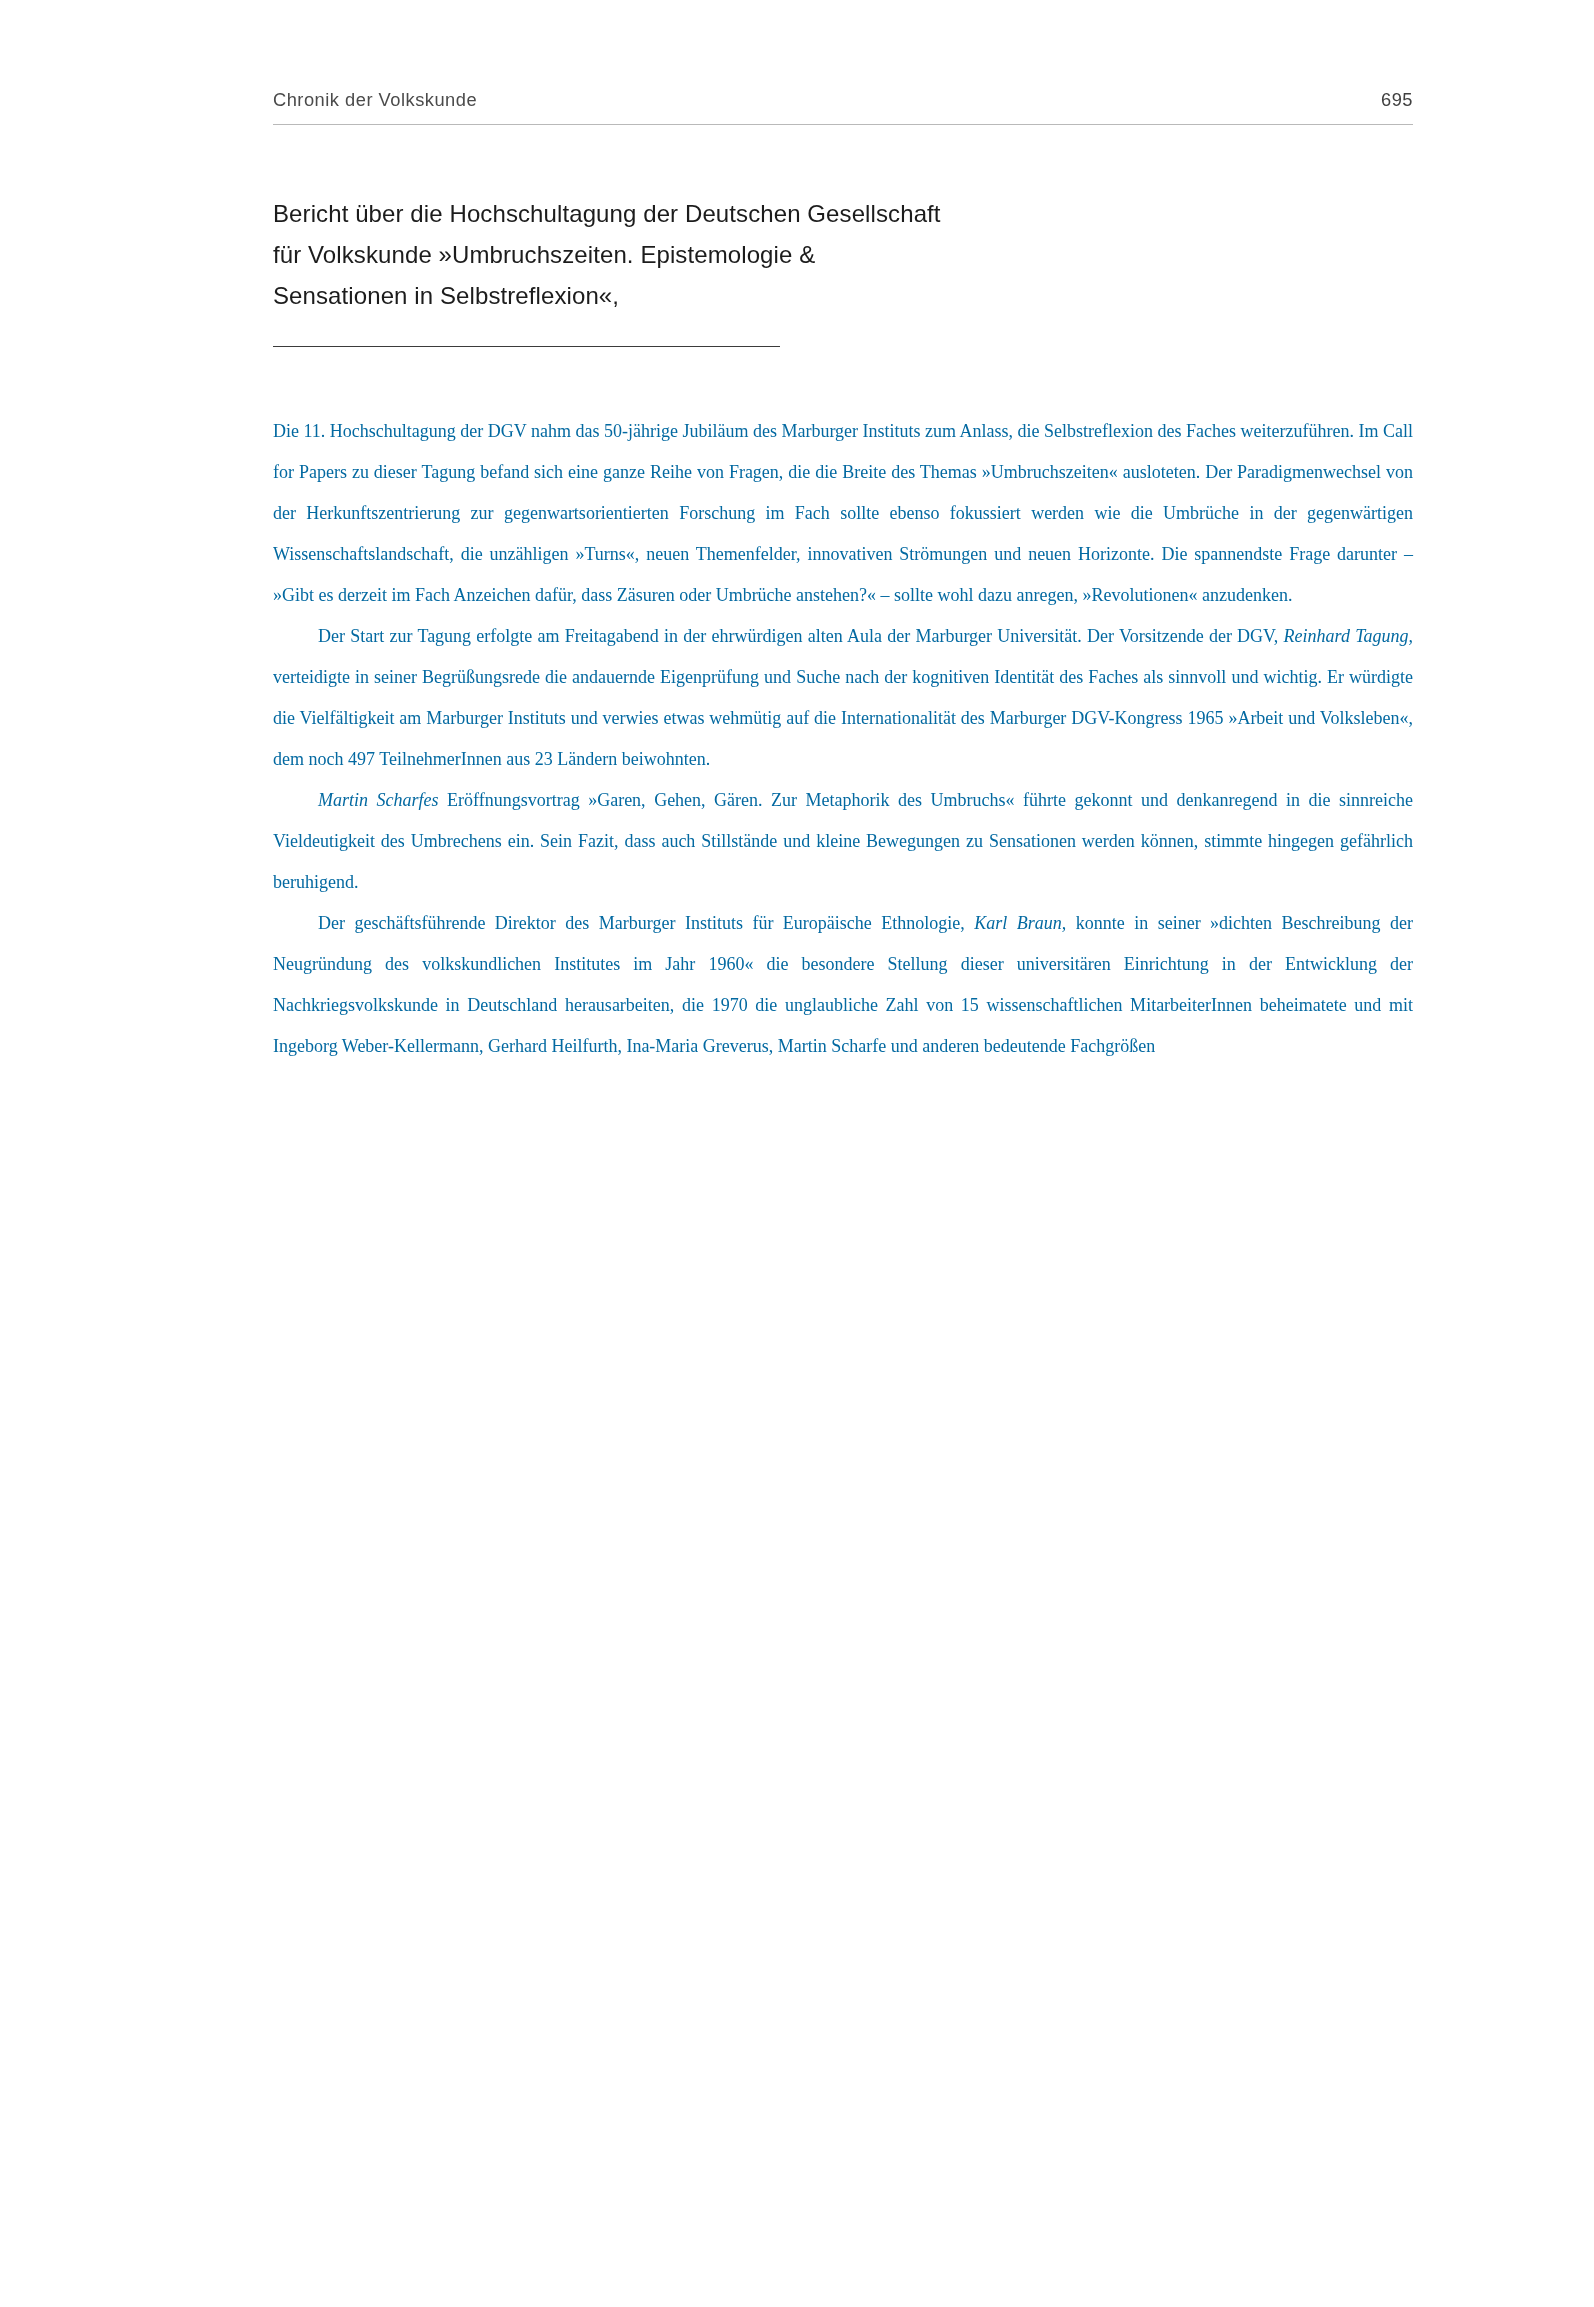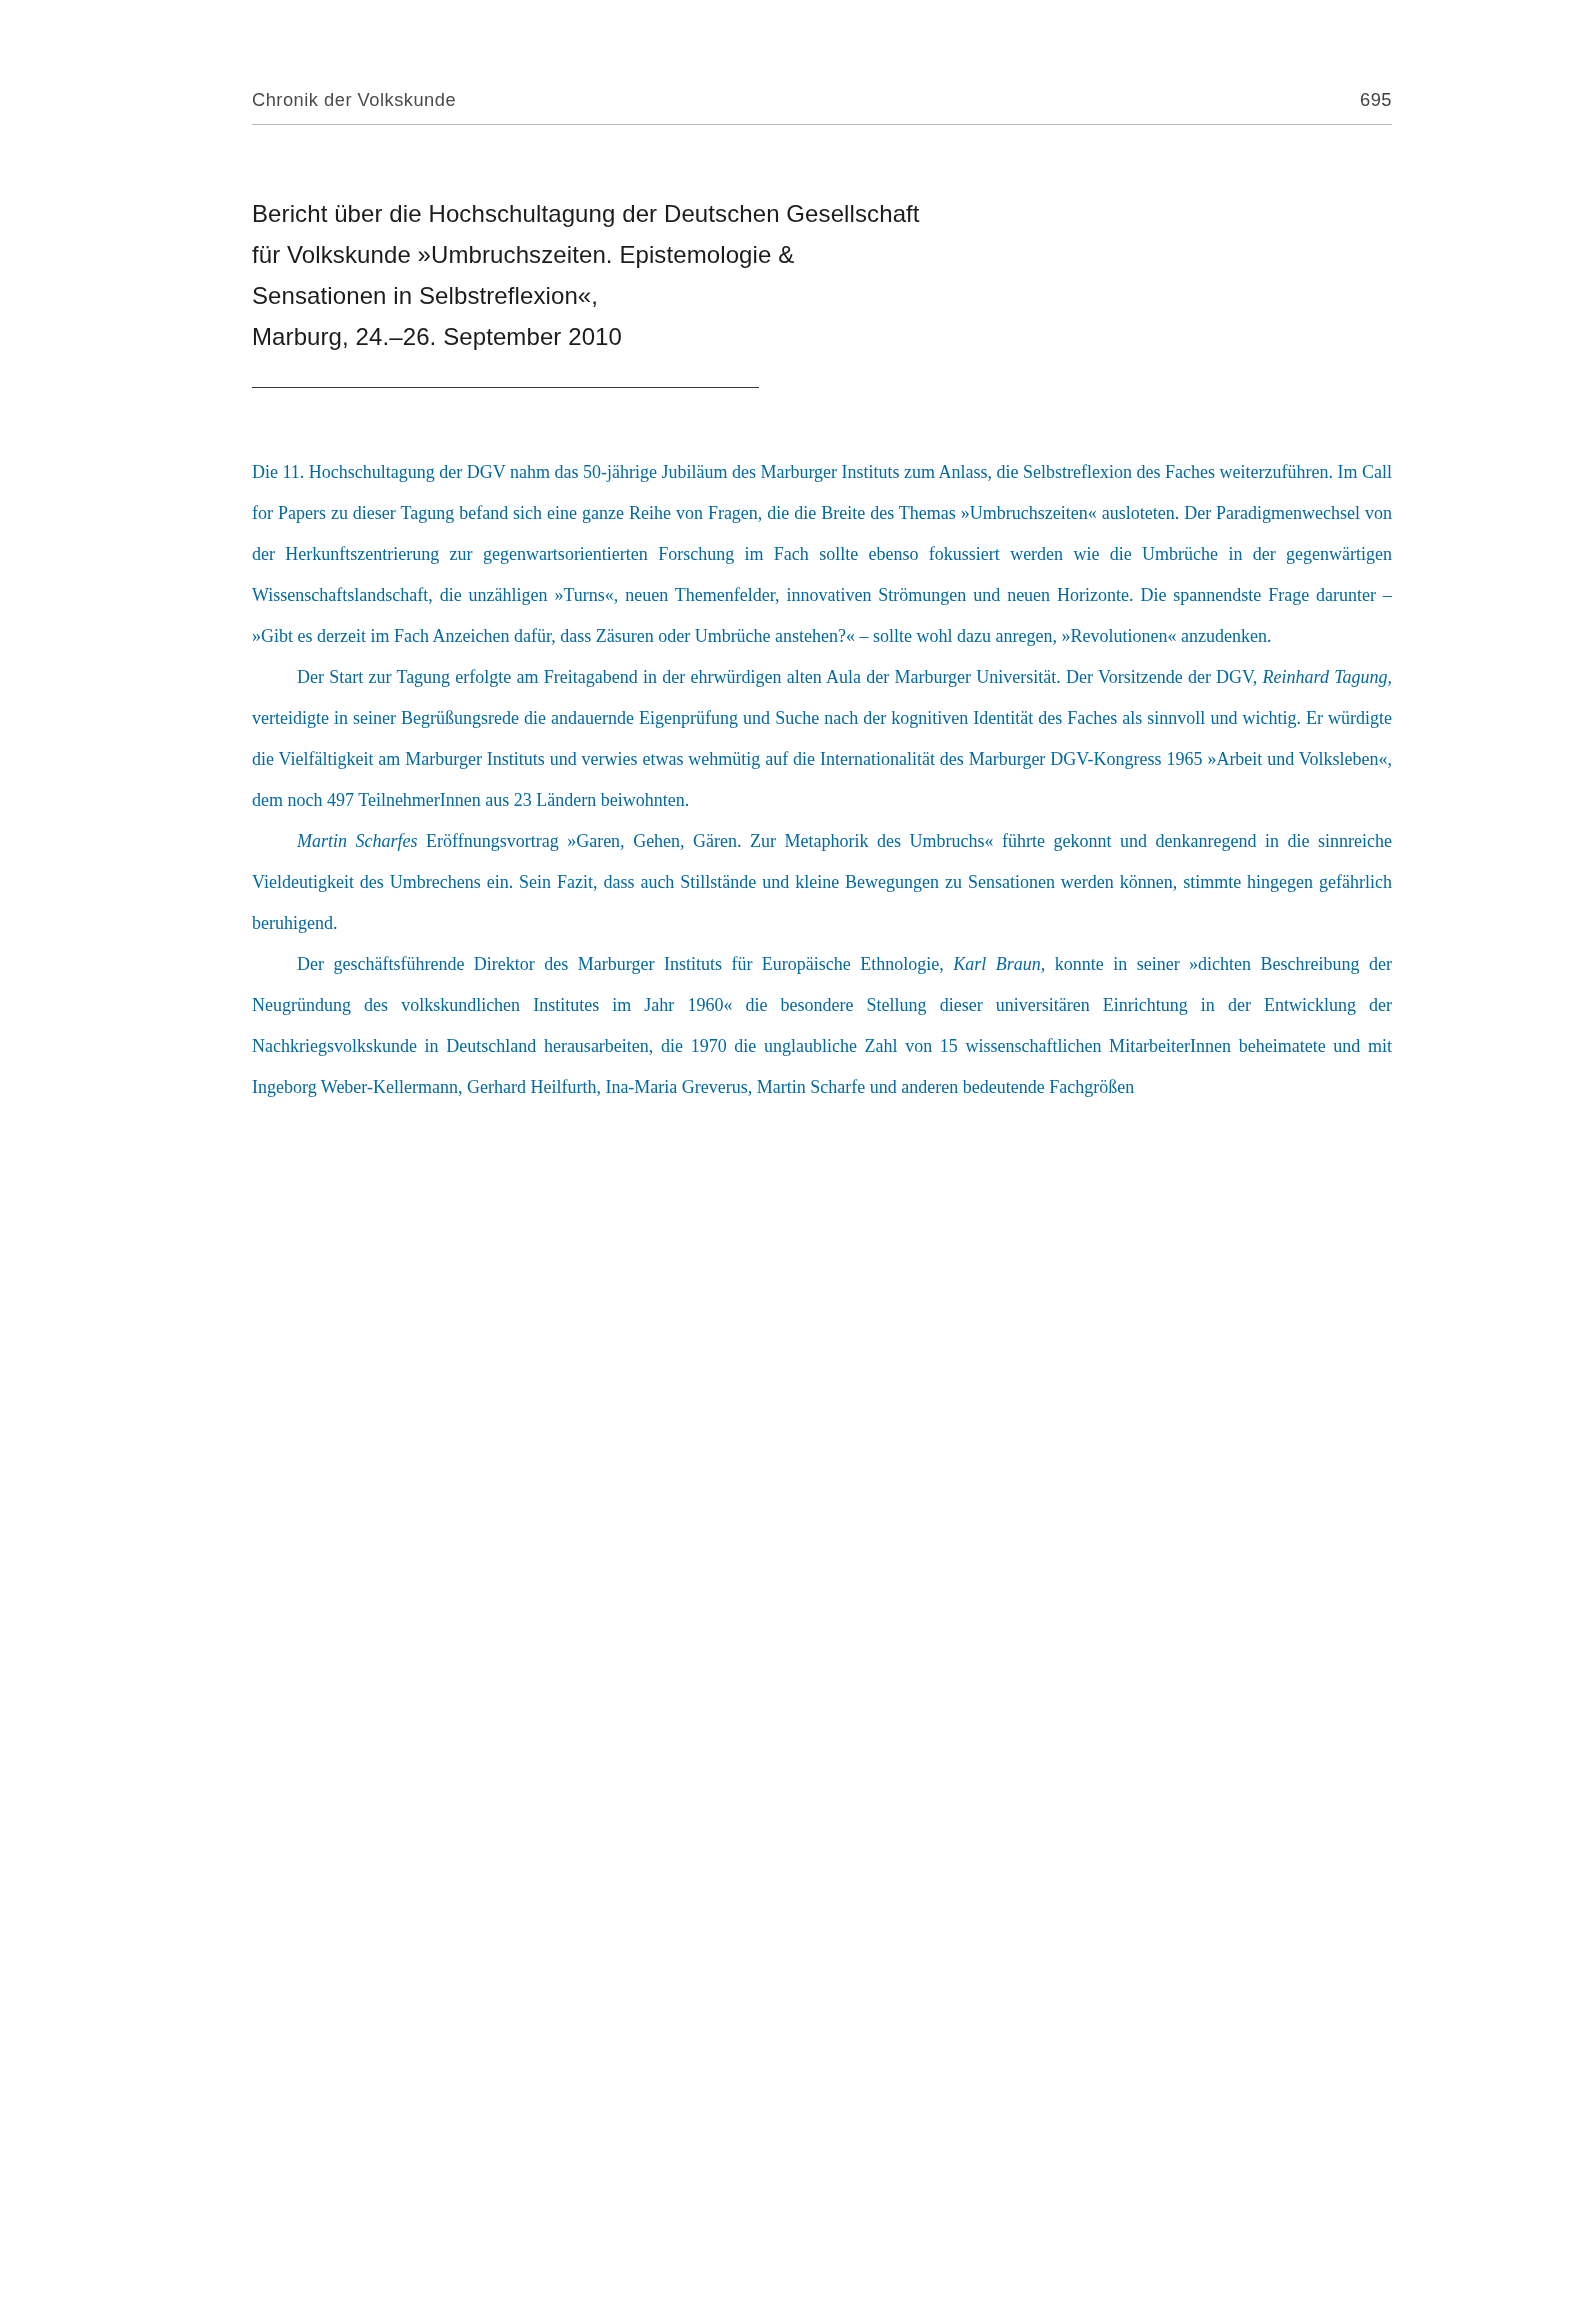--- a/index.html
+++ b/index.html
@@ -12,21 +12,21 @@
     width: 1595px;
     height: 2307px;
     background: #ffffff;
     box-sizing: border-box;
     font-family: "Liberation Serif", serif;
     color: #1a1a1a;
     overflow: hidden;
   }
   .content {
     position: absolute;
-    left: 252px;
+    left: 273px;
     top: 0;
     width: 1140px;
   }
 
   
   .runhead {
     display: flex;
     align-items: baseline;
     justify-content: space-between;
     font-family: "Liberation Sans", sans-serif;
@@ -86,21 +86,20 @@
     <div class="runhead">
       <span class="rh-title">Chronik der Volkskunde</span>
       <span class="rh-page">695</span>
     </div>
     <div class="rule-head"></div>
 
     <div class="title-block">
       <span class="tline">Bericht über die Hochschultagung der Deutschen Gesellschaft</span>
       <span class="tline">für Volkskunde »Umbruchszeiten. Epistemologie &amp;</span>
       <span class="tline">Sensationen in Selbstreflexion«,</span>
-      <span class="tline">Marburg, 24.–26. September 2010</span>
     </div>
     <div class="rule-title"></div>
 
     <div class="body">
 
       <p>
         Die 11. Hochschultagung der DGV nahm das 50-jährige Jubiläum des
         Marburger Instituts zum Anlass, die Selbstreflexion des Faches weiter­zuführen.
         Im Call for Papers zu dieser Tagung befand sich eine ganze Reihe von Fragen,
         die die Breite des Themas »Umbruchszeiten« ausloteten. Der Paradigmenwechsel

